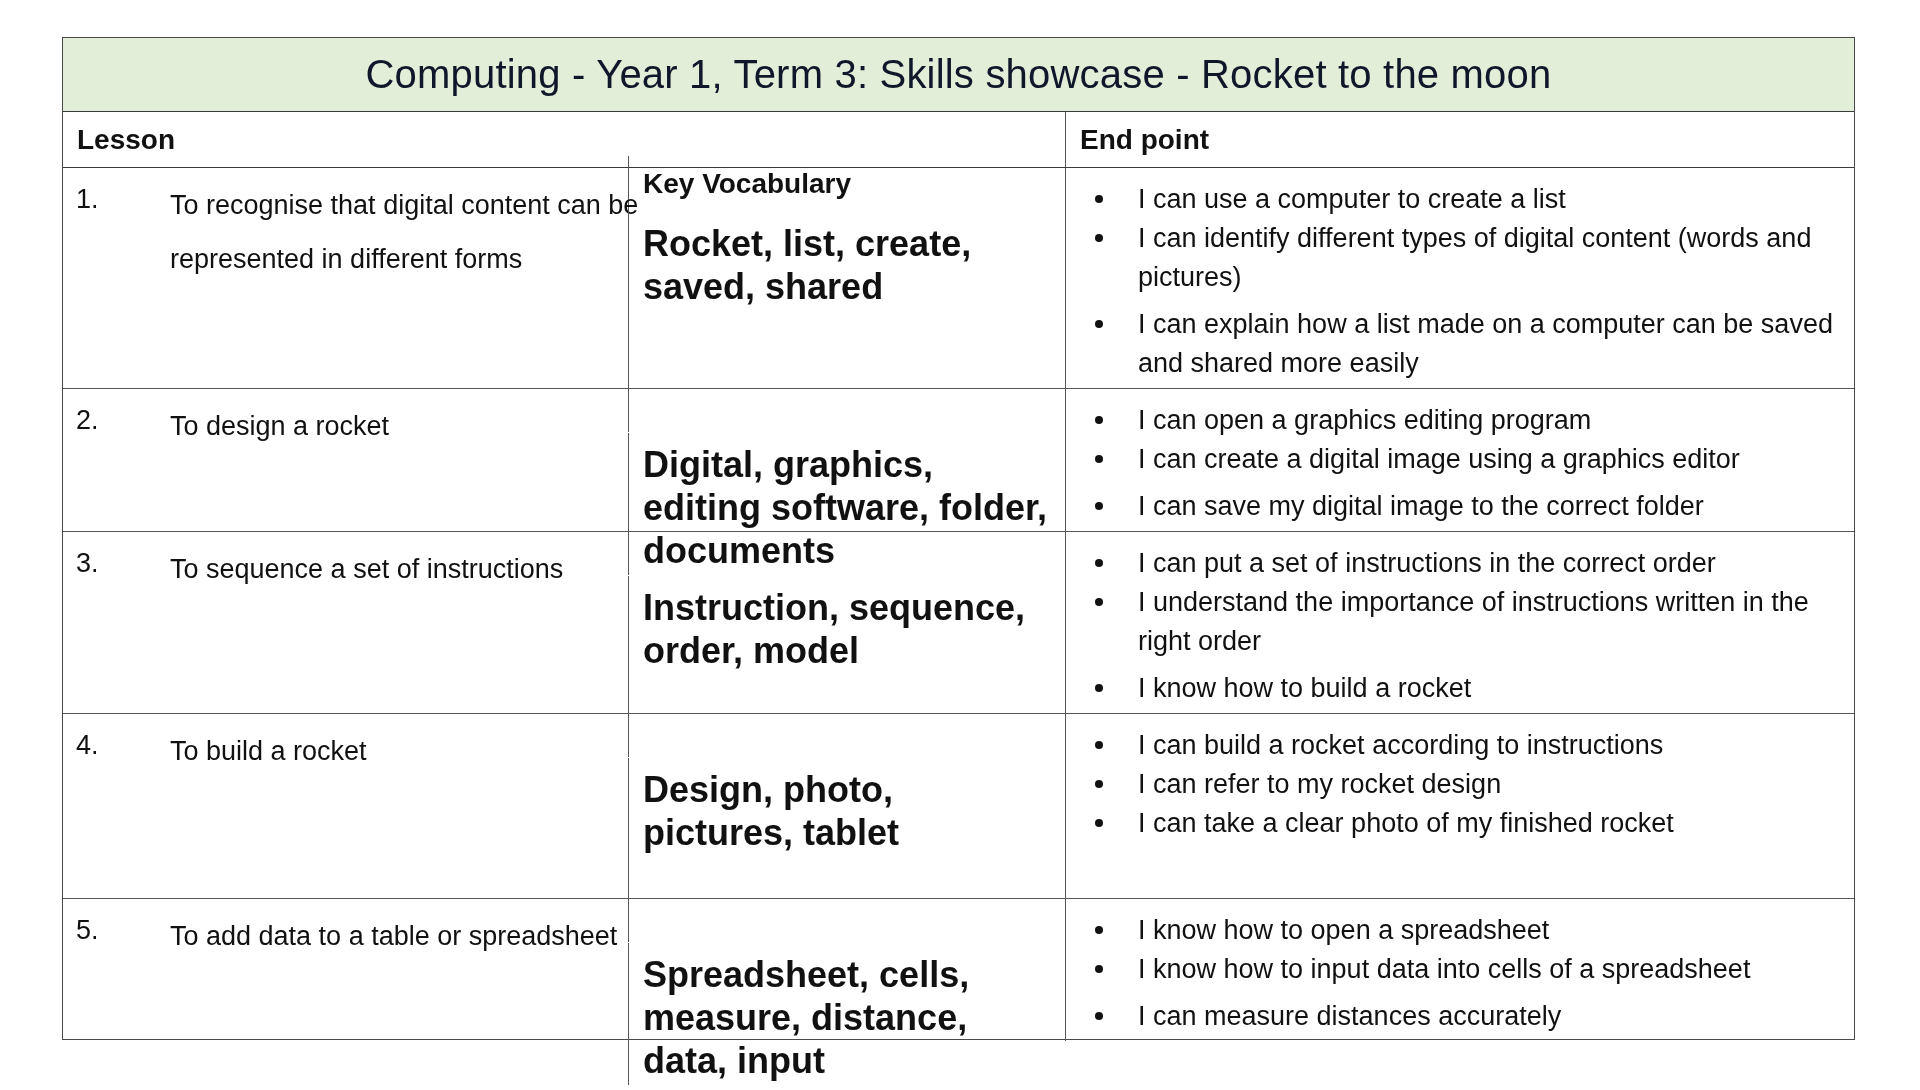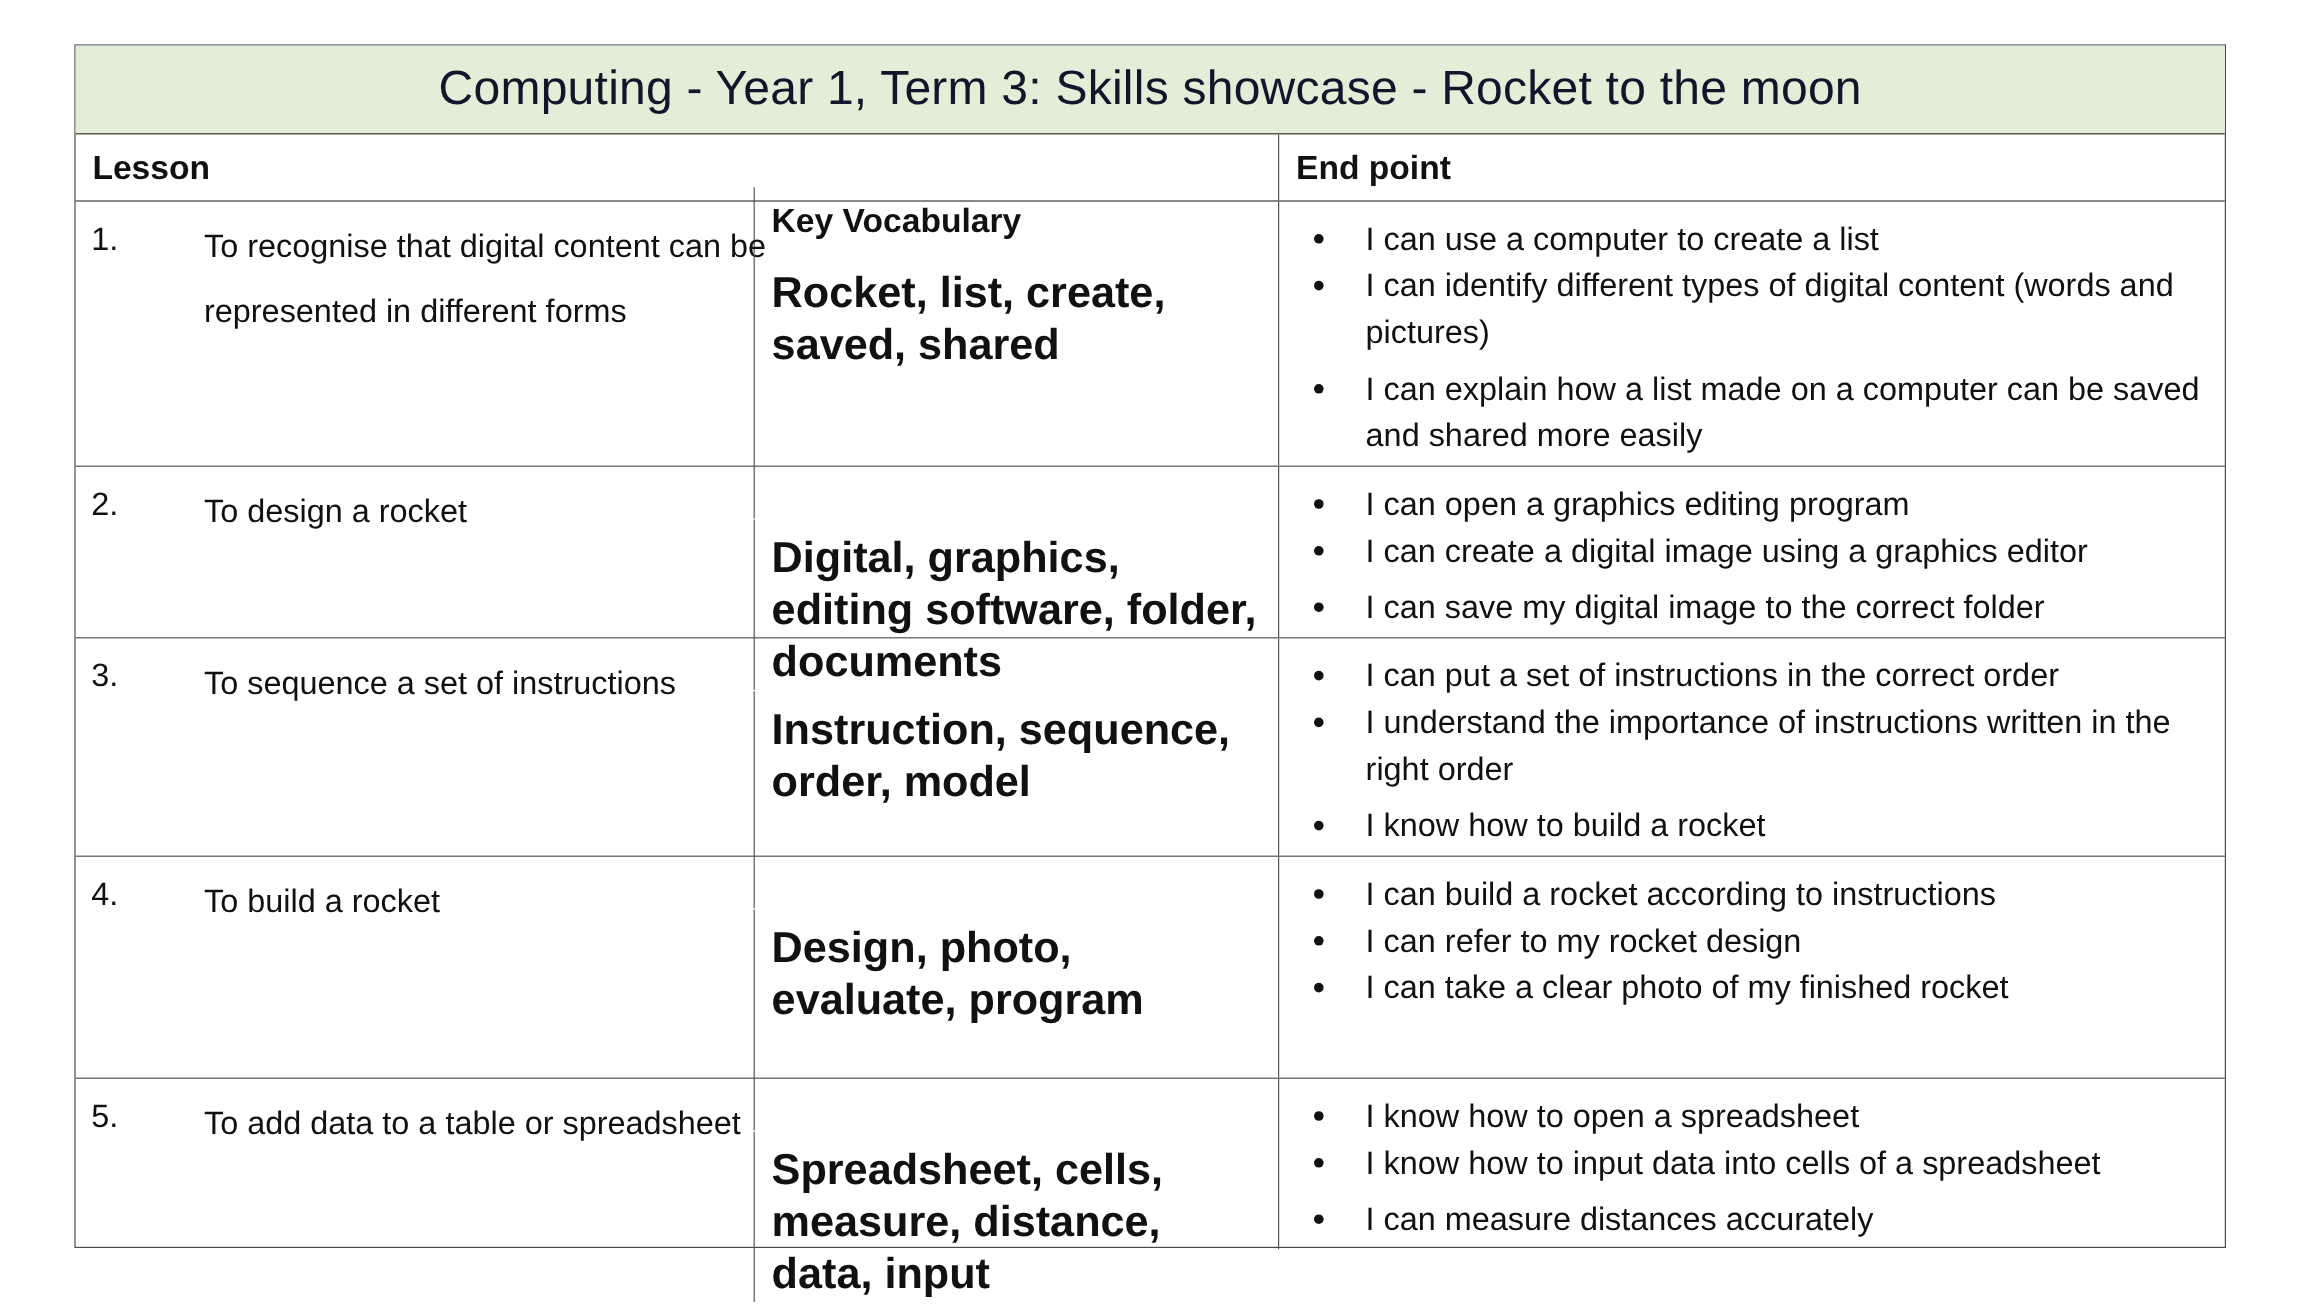--- a/index.html
+++ b/index.html
@@ -193,21 +193,21 @@
       </ul>
     </div>
   </div>
 
   <div class="row" style="top:676px;height:185px;">
     <div class="cell col-lesson">
       <span class="lesson-num">4.</span>
       <div class="lesson-text">To build a rocket</div>
     </div>
     <div class="cell col-vocab">
-      <div class="vocab-text">Design, photo, evaluate, program</div>
+      <div class="vocab-text">Design, photo, pictures, tablet</div>
     </div>
     <div class="cell col-end">
       <ul class="endpoints">
         <li class="endpoint"><span class="bullet"></span><span>I can build a rocket according to instructions</span></li>
         <li class="endpoint"><span class="bullet"></span><span>I can refer to my rocket design</span></li>
         <li class="endpoint"><span class="bullet"></span><span>I can take a clear photo of my finished rocket</span></li>
       </ul>
     </div>
   </div>
 

